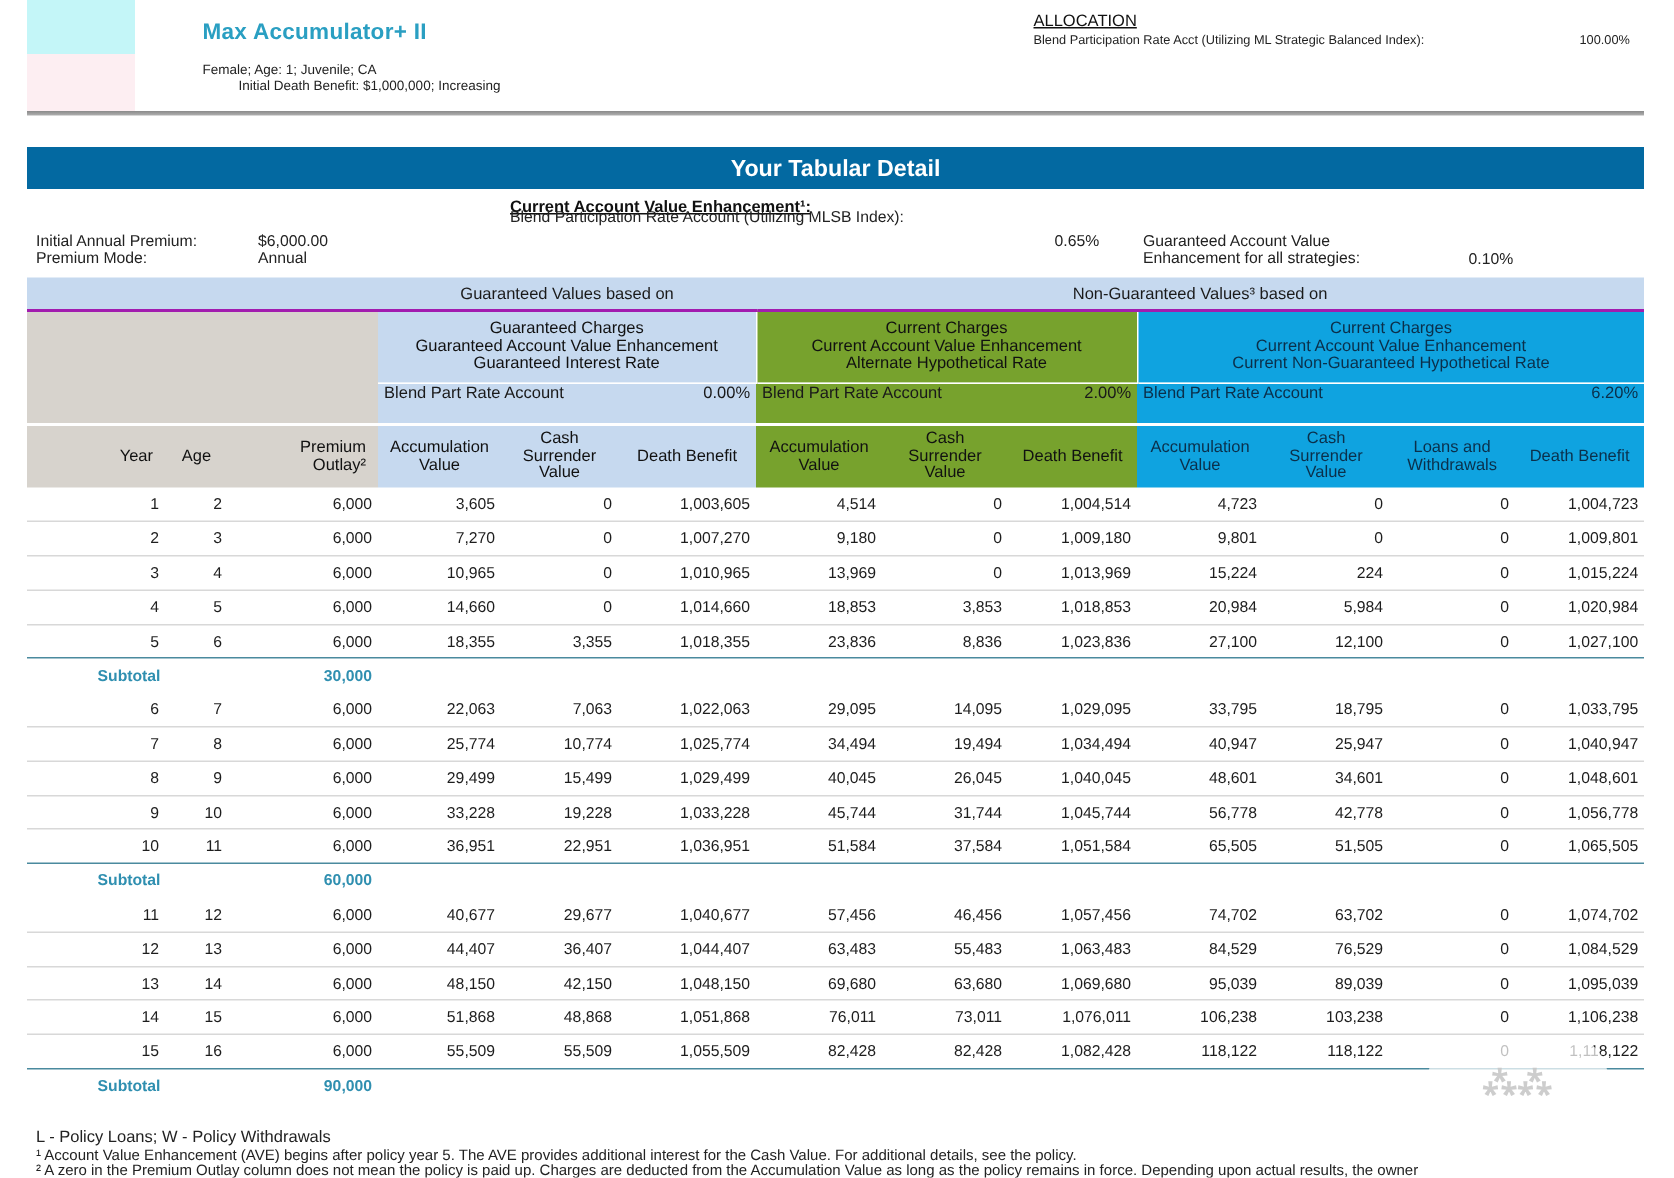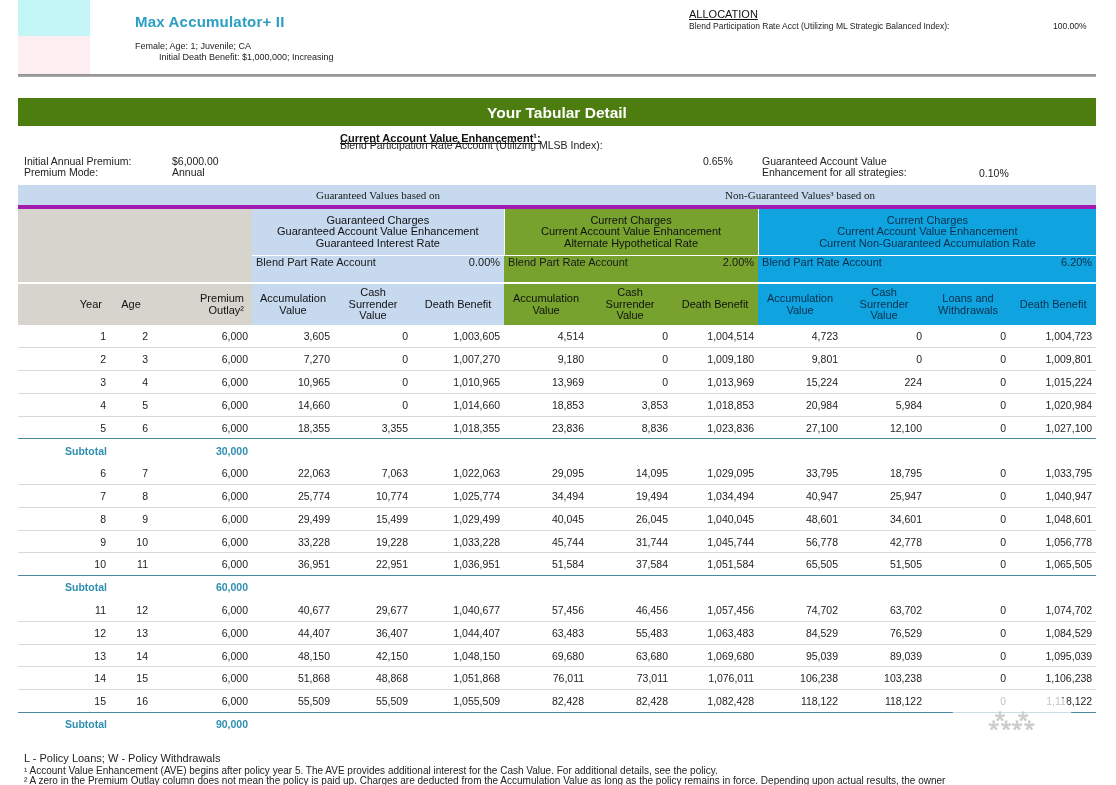--- a/index.html
+++ b/index.html
@@ -14,32 +14,32 @@
   .insured-line { position: absolute; left: 135px; font-size: 9px; color: #222; text-align: right; }
   .insured-line.l1 { top: 41px; }
   .insured-line.l2 { top: 52px; margin-left: 24px; }
 
   .alloc-title { position: absolute; left: 689px; top: 8px; font-size: 11px; text-decoration: underline; color: #111; }
   .alloc-line { position: absolute; left: 689px; top: 21px; font-size: 8.5px; color: #222; }
   .alloc-val { position: absolute; left: 1053px; top: 21px; font-size: 8.5px; color: #222; }
 
   .header-rule { position: absolute; left: 18px; top: 74px; width: 1078px; height: 3px; background: linear-gradient(#8a8a8a, #b0b0b0); }
 
-  .banner { position: absolute; left: 18px; top: 98px; width: 1078px; height: 28px; background: #4d7c0f; color: #fff; font-weight: bold; font-size: 15.5px; text-align: center; line-height: 30px; }
+  .banner { position: absolute; left: 18px; top: 98px; width: 1078px; height: 28px; background: #0369a1; color: #fff; font-weight: bold; font-size: 15.5px; text-align: center; line-height: 30px; }
 
   .ave-title { position: absolute; left: 340px; top: 132px; font-size: 11px; font-weight: bold; text-decoration: underline; color: #111; }
   .info { position: absolute; font-size: 10.5px; color: #222; line-height: 11px; text-align: center; }
 
   table.tab { position: absolute; left: 18px; top: 185px; width: 1078px; border-collapse: collapse; table-layout: fixed; font-size: 10.5px; }
   table.tab td, table.tab th { padding: 0 4px; font-weight: normal; }
   .c-gray { background: #d7d3cd; }
   .c-lblue { background: #c6d9ef; }
   .c-green { background: #77a22d; }
   .c-blue { background: #0fa3e0; }
-  .grp-row th { height: 22px; font-weight: bold; font-size: 11px; text-align: center; border-bottom: 4px solid #a21caf; font-family: Liberation Serif, serif; }
+  .grp-row th { height: 22px; font-weight: bold; font-size: 11px; text-align: center; border-bottom: 2px solid #a21caf; }
   .desc-row th { height: 48px; text-align: center; font-size: 11px; line-height: 11.5px; color: #111; }
   .desc-row th.c-blue { color: #0b2f4a; }
   .rate-row td { height: 28px; vertical-align: top; padding-top: 3px; font-size: 11px; border-top: 1px solid #fff; }
   .rate-row td.c-blue { color: #0b2f4a; }
   .rate-row .r { text-align: right; }
   .col-row th { height: 42px; font-size: 11px; line-height: 11.5px; text-align: center; font-weight: bold; color: #111; border-top: 2px solid #fff; }
   .col-row th.c-blue { color: #0b2f4a; }
   .col-row th.right { text-align: right; padding-right: 8px; }
 
   tr.data td { height: 22.8px; text-align: right; color: #1d1d1d; border-bottom: 1px solid #d8d8d8; }
@@ -115,21 +115,21 @@
           <div>Guaranteed Interest Rate</div>
     </th>
     <th colspan="3" class="c-green" style="border-left:1px solid #fff;">
       <div>Current Charges</div>
           <div>Current Account Value Enhancement</div>
           <div>Alternate Hypothetical Rate</div>
     </th>
     <th colspan="4" class="c-blue" style="border-left:1px solid #fff;">
       <div>Current Charges</div>
           <div>Current Account Value Enhancement</div>
-          <div>Current Non-Guaranteed Accumulation Rate</div>
+          <div>Current Non-Guaranteed Hypothetical Rate</div>
     </th>
   </tr>
   <tr class="rate-row">
     <td colspan="2" class="c-lblue">Blend Part Rate Account</td>
     <td class="c-lblue r">0.00%</td>
     <td colspan="2" class="c-green">Blend Part Rate Account</td>
     <td class="c-green r">2.00%</td>
     <td colspan="3" class="c-blue">Blend Part Rate Account</td>
     <td class="c-blue r">6.20%</td>
   </tr>

